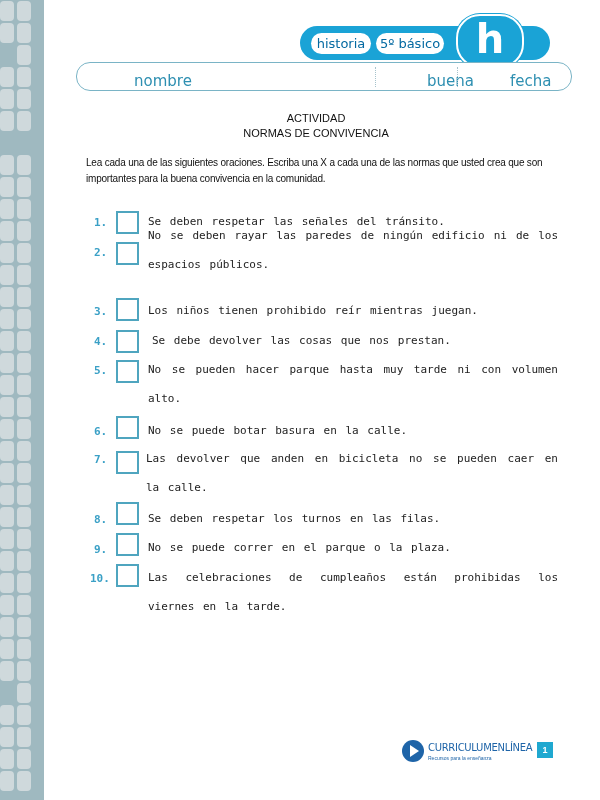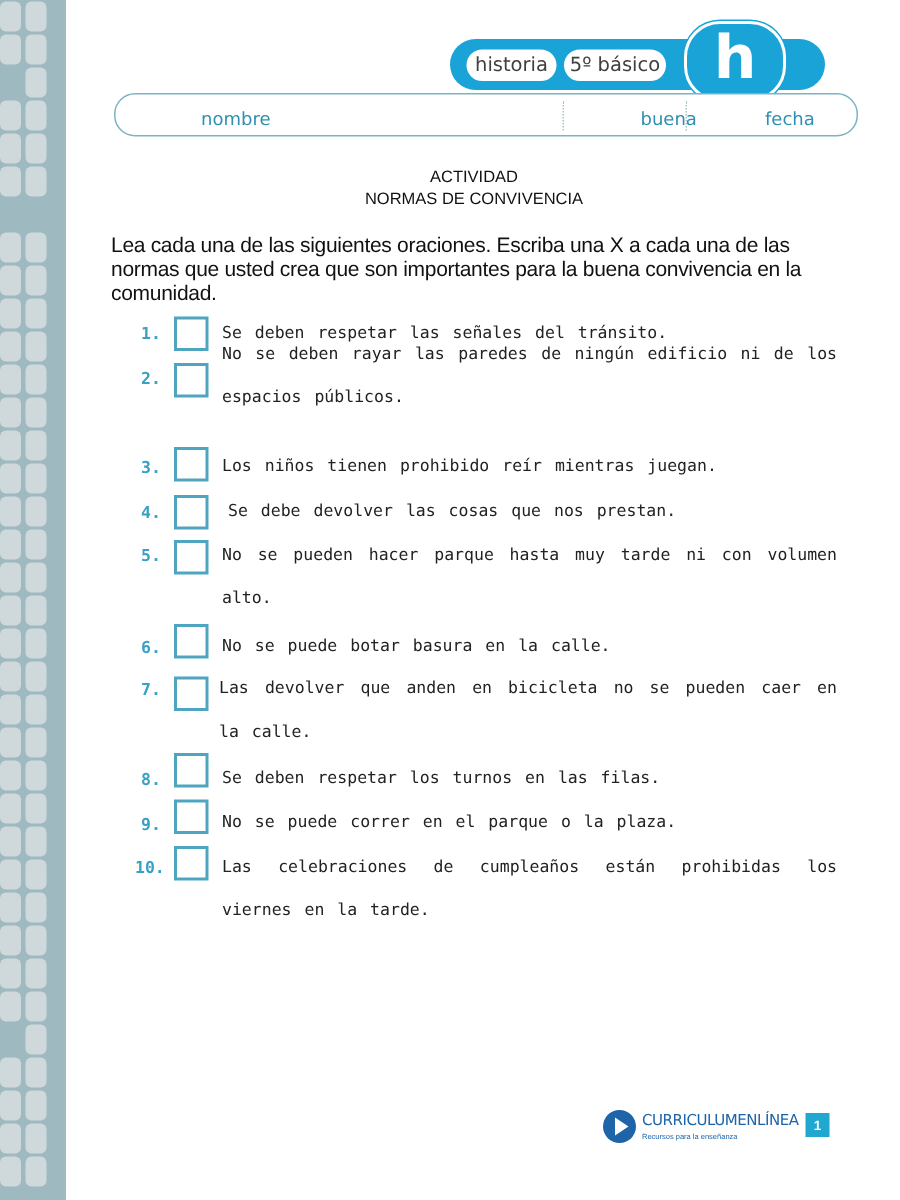--- a/index.html
+++ b/index.html
@@ -23,56 +23,56 @@
     }
     .side-grid .cell.dark { background: #9fb9c0; }
 
     
     .subject-bar {
       position: absolute; left: 300px; top: 26px; width: 250px; height: 34px;
       background: #1aa3d6; border-radius: 17px;
     }
     .pill {
       position: absolute; top: 33px; height: 21px; background: #ffffff;
-      border-radius: 11px; color: #404040; font-size: 13px; line-height: 21px;
+      border-radius: 11px; color: #0369a1; font-size: 13px; line-height: 21px;
       text-align: center; font-family: "DejaVu Sans", sans-serif;
     }
     .pill.historia { left: 311px; width: 60px; }
     .pill.grade { left: 376px; width: 68px; }
     .h-badge {
       position: absolute; left: 456px; top: 14px; width: 64px; height: 50px;
       background: #1aa3d6; border-radius: 24px; border: 2px solid #ffffff;
       box-shadow: 0 0 0 1px #1aa3d6;
       color: #ffffff; font-size: 40px; font-weight: bold; text-align: center; line-height: 46px;
       font-family: "DejaVu Sans", sans-serif;
     }
 
     
     .info-field {
       position: absolute; left: 76px; top: 62px; width: 496px; height: 29px;
       border: 1px solid #7ab4c6; border-radius: 14px; box-sizing: border-box;
       background: #ffffff;
     }
     .info-label {
-      position: absolute; top: 9px; font-size: 12px; color: #2e8fb1;
+      position: absolute; top: 9px; font-size: 15px; color: #2e8fb1;
       font-family: "DejaVu Sans", sans-serif;
       padding-left: 48px;
     }
     .info-divider {
       position: absolute; top: 4px; height: 20px; border-left: 1px dotted #a7c3cc;
     }
 
     
     .title {
       position: absolute; left: 76px; width: 480px; text-align: center;
       font-size: 11px; color: #111; font-family: "Liberation Sans", sans-serif;
     }
     .instructions {
-      position: absolute; left: 74px; top: 155px; width: 490px;
-      font-size: 14px; line-height: 16px; color: #111; letter-spacing: -0.2px;
+      position: absolute; left: 86px; top: 155px; width: 490px;
+      font-size: 10px; line-height: 16px; color: #111; letter-spacing: -0.2px;
     }
 
     
     .q-num {
       position: absolute; left: 94px; font-size: 11px; font-weight: bold; color: #3aa0c6;
       font-family: "DejaVu Sans Mono", monospace;
     }
     .q-box {
       position: absolute; left: 116px; width: 23px; height: 23px;
       border: 2px solid #4fa5bf; box-sizing: border-box; background: #fff;

